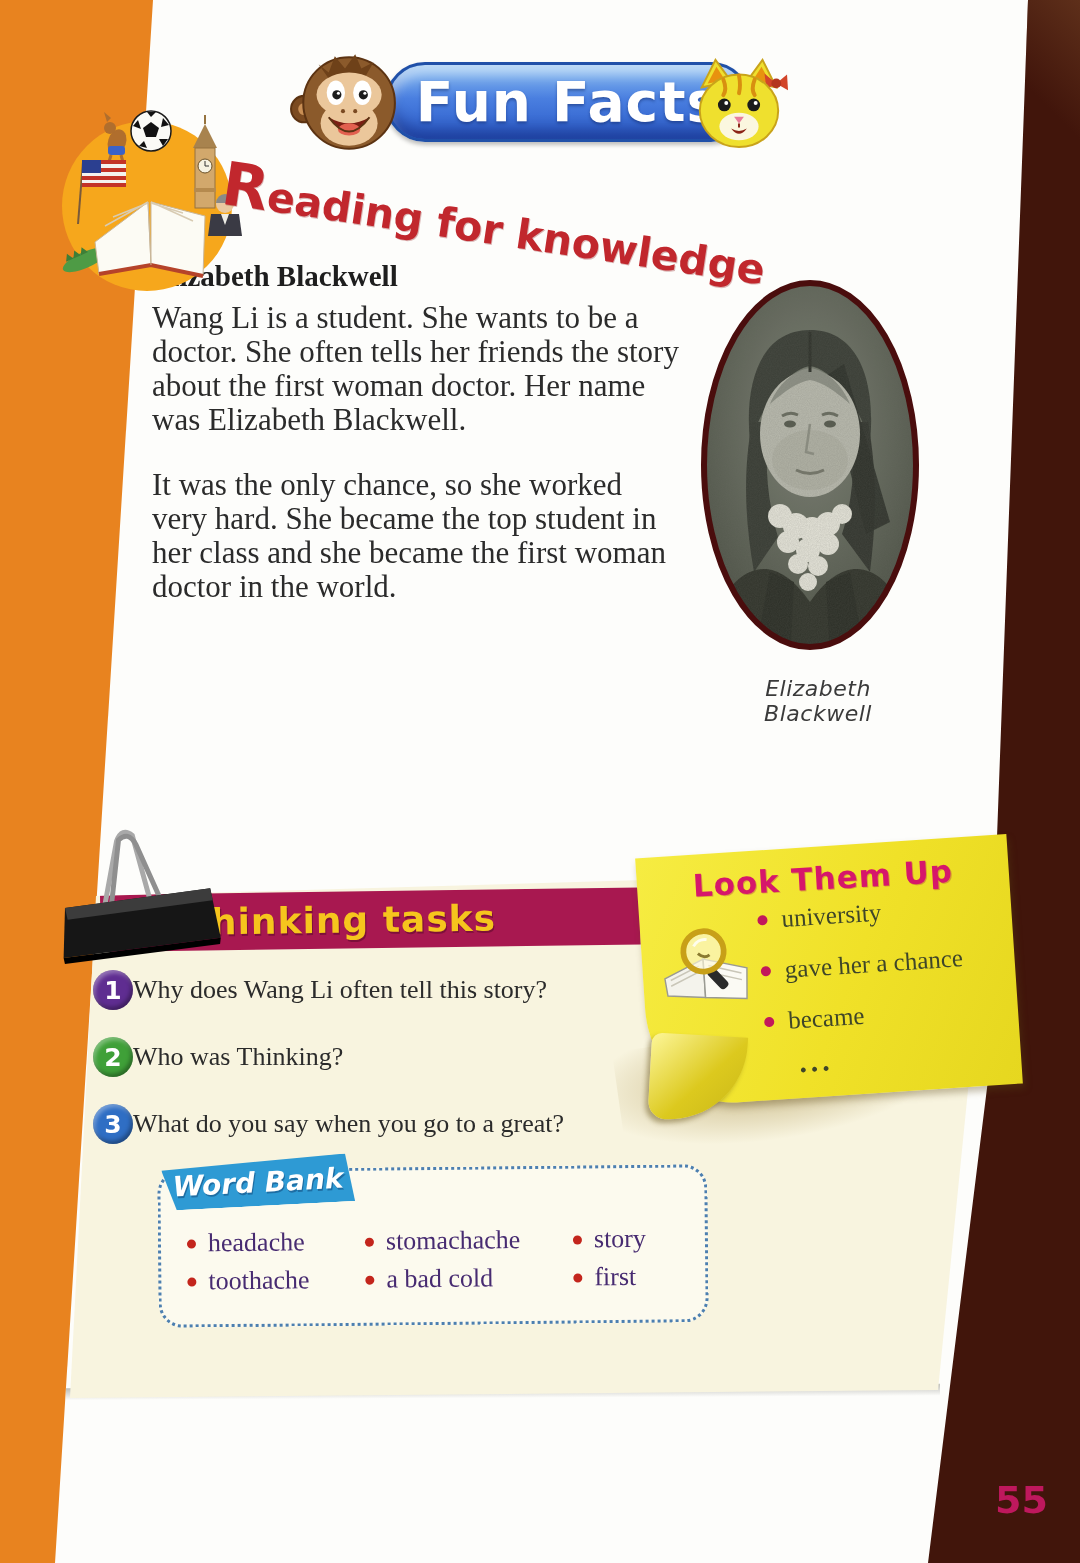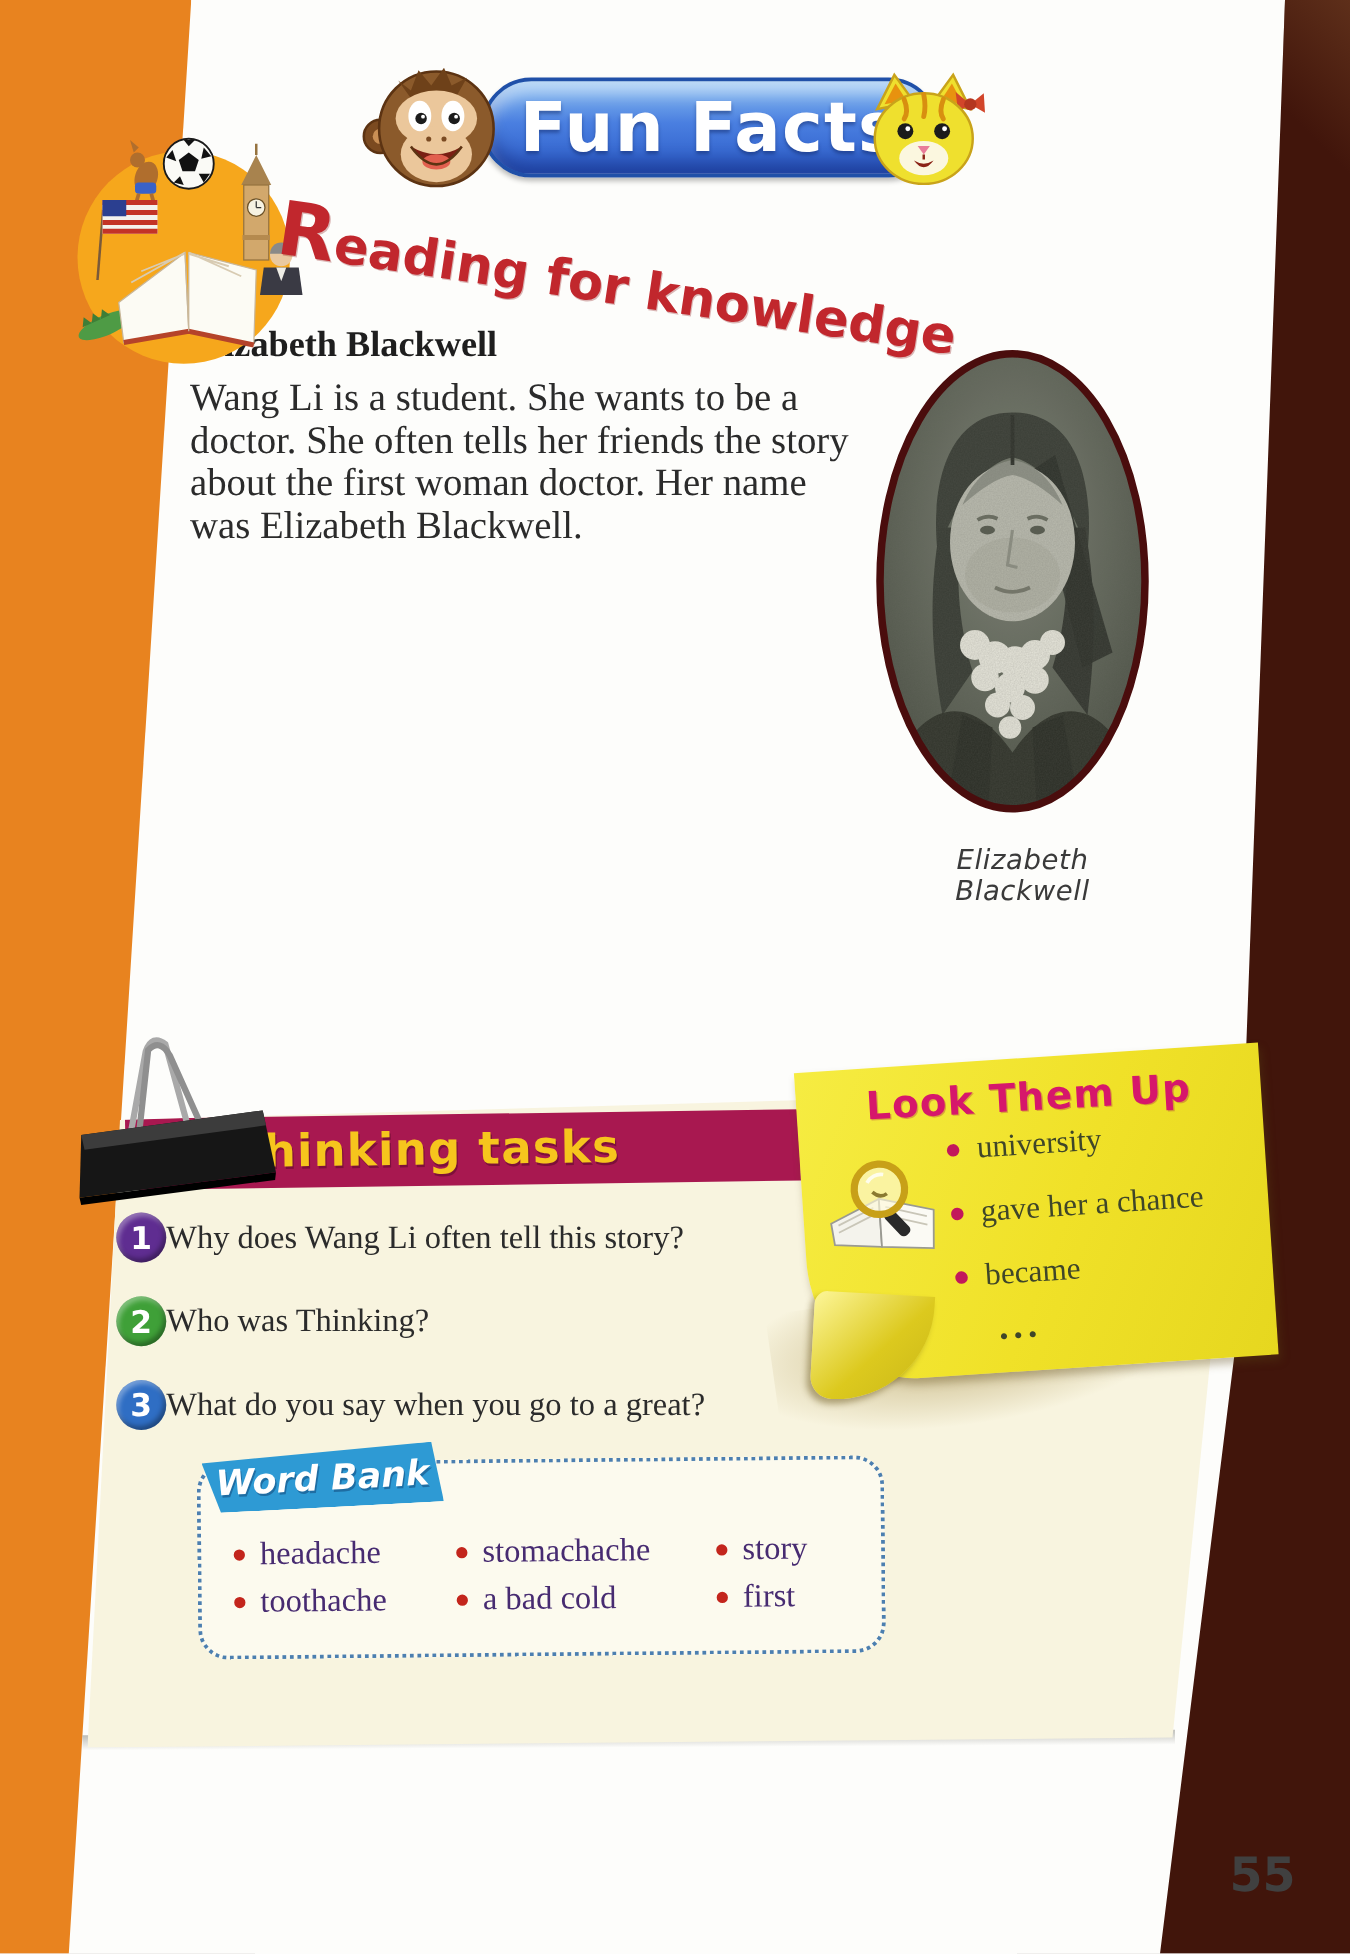--- a/index.html
+++ b/index.html
@@ -90,21 +90,21 @@
   .note-title{margin-top:14px;text-align:center;color:#D6176B;font-family:"DejaVu Sans",sans-serif;
      font-weight:bold;font-size:31px;letter-spacing:1px;transform:rotate(.5deg);
      text-shadow:1px 1px 0 rgba(160,10,70,.3);}
   .lookup-icon{position:absolute;left:16px;top:66px;}
   .note-list{position:absolute;left:118px;top:56px;}
   .lu-item{display:flex;align-items:center;margin-bottom:23px;font-size:25px;color:#3F4629;white-space:nowrap;}
   .lu-dot{width:10px;height:10px;border-radius:50%;background:#C2185B;margin-right:14px;flex:0 0 10px;}
   .lu-ellipsis{margin-left:32px;font-size:30px;font-weight:bold;letter-spacing:4px;color:#3F4629;line-height:10px;}
 
   
-  .pagenum{position:absolute;left:972px;top:1478px;width:76px;text-align:center;z-index:2;color:#404040;
+  .pagenum{position:absolute;left:972px;top:1478px;width:76px;text-align:right;z-index:2;color:#be185d;
      font-family:"DejaVu Sans",sans-serif;font-weight:bold;font-size:38px;}
 </style>
 </head>
 <body>
 
 <div class="page">
 
   <div class="orange-band"></div>
   <div class="dark-band">
     <div class="dark-band-hl"></div>
@@ -209,20 +209,21 @@
       <polygon points="166,110 174,110 170,121" fill="#EEEDE6"></polygon>
     </g>
   </svg>
   <div class="reading-title">
     <span class="rw rw1">Reading</span><span class="rw">for</span><span class="rw">knowledge</span>
   </div>
 
   <div class="article">
     <h2>Elizabeth Blackwell</h2>
     <p>Wang Li is a student. She wants to be a doctor. She often tells her friends the story about the first woman doctor. Her name was Elizabeth Blackwell.</p>
+    <p>It was the only chance, so she worked very hard. She became the top student in her class and she became the first woman doctor in the world.</p>
   </div>
 
   <svg class="photo" width="232" height="388" viewBox="0 0 232 388">
     <defs>
       <radialGradient id="photoBg" cx="50%" cy="38%" r="75%">
         <stop offset="0%" stop-color="#7E8376"></stop>
           <stop offset="70%" stop-color="#555A4E"></stop>
           <stop offset="100%" stop-color="#44483E"></stop>
       </radialGradient>
       <clipPath id="ovalClip">

